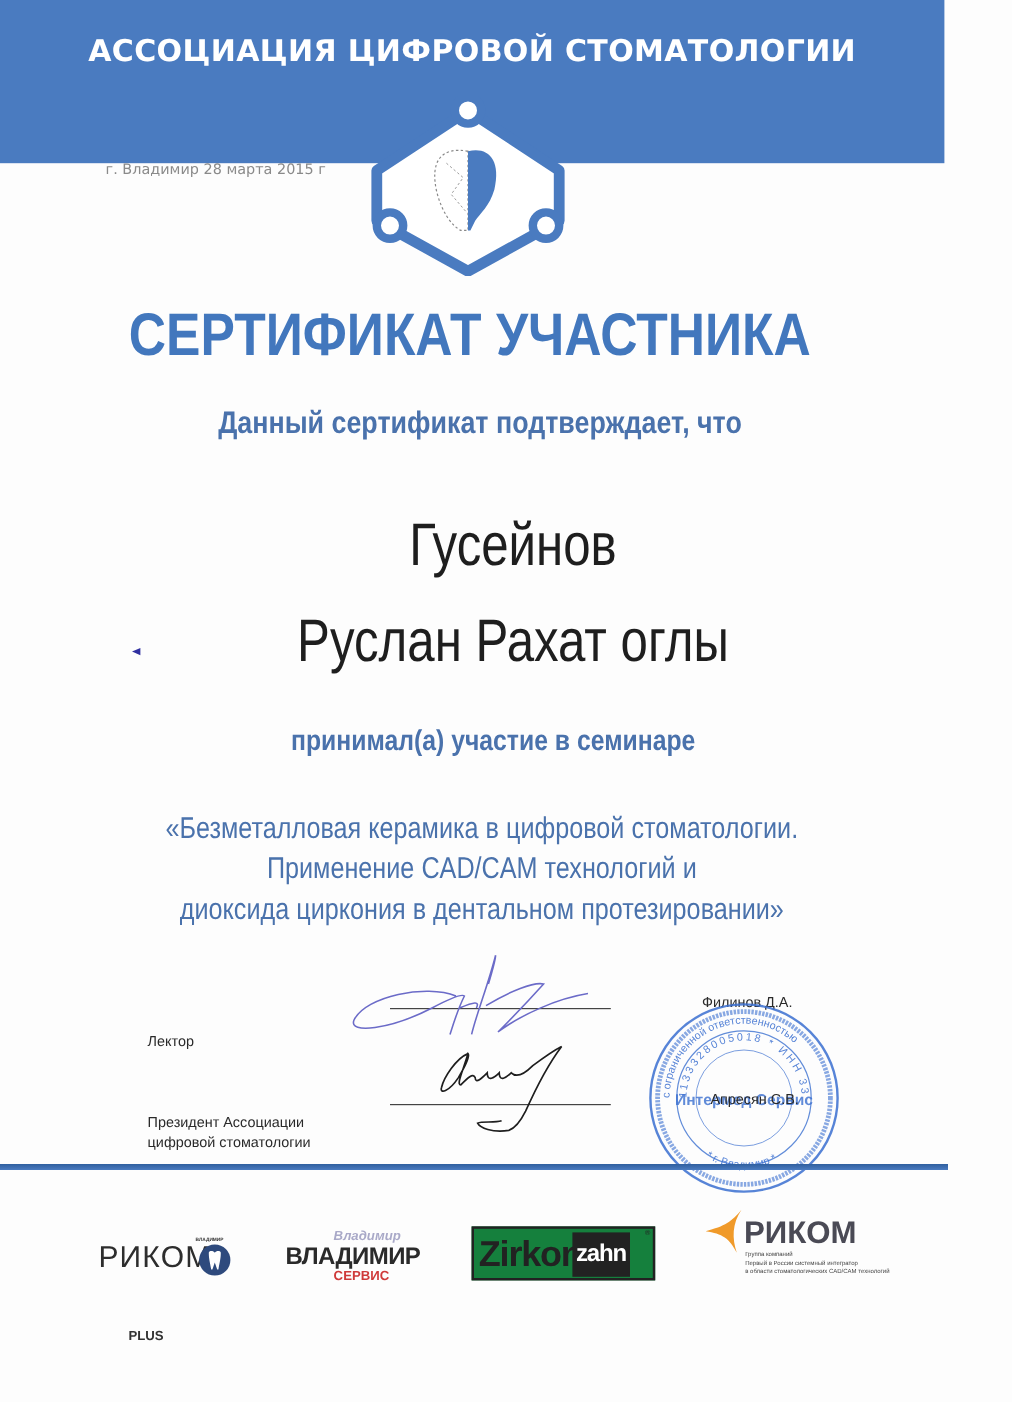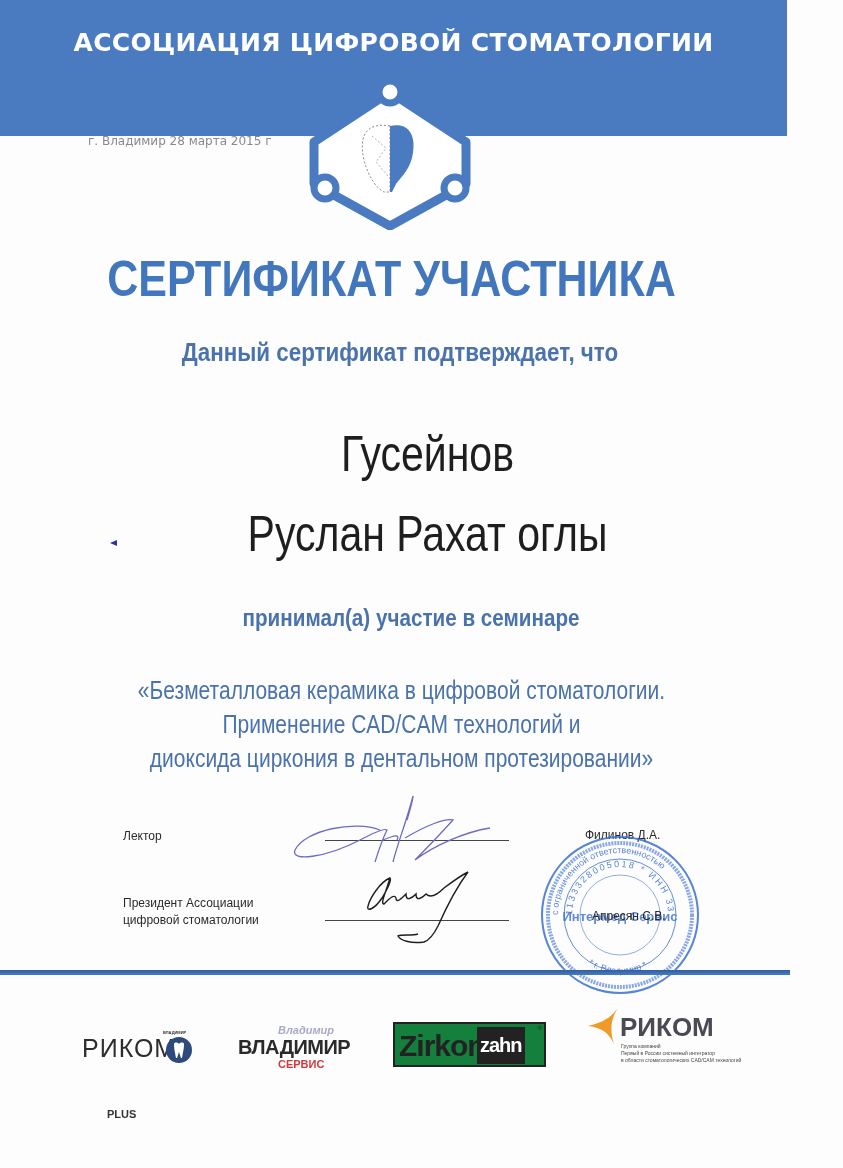--- a/index.html
+++ b/index.html
@@ -52,21 +52,21 @@
   }
   .seminar-line {
     position:absolute; left:0; width:803px; text-align:center;
     color:#4a72ac; font-size:25px;
     transform:scaleX(0.84); transform-origin:center;
   }
   .seminar-1 { top:676px; }
   .seminar-2 { top:710px; }
   .seminar-3 { top:744px; }
   .sig-label {
-    position:absolute; font-size:12px; color:#2a2a2a; line-height:17px;
+    position:absolute; font-size:12px; color:#2a2a2a; line-height:17px;margin-top:32px;
   }
   .sig-line { position:absolute; height:1px; background:#444; }
   .sig-svg { position:absolute; }
   .signer-name { position:absolute; font-size:12px; color:#2a2a2a; }
   .stamp { position:absolute; left:540px; top:835px; width:160px; height:160px; }
   .divider {
     position:absolute; left:0; top:970px; width:790px; height:5px;
     background:linear-gradient(#2f5f9f,#4a7bc0);
   }
   .partner { position:absolute; }

